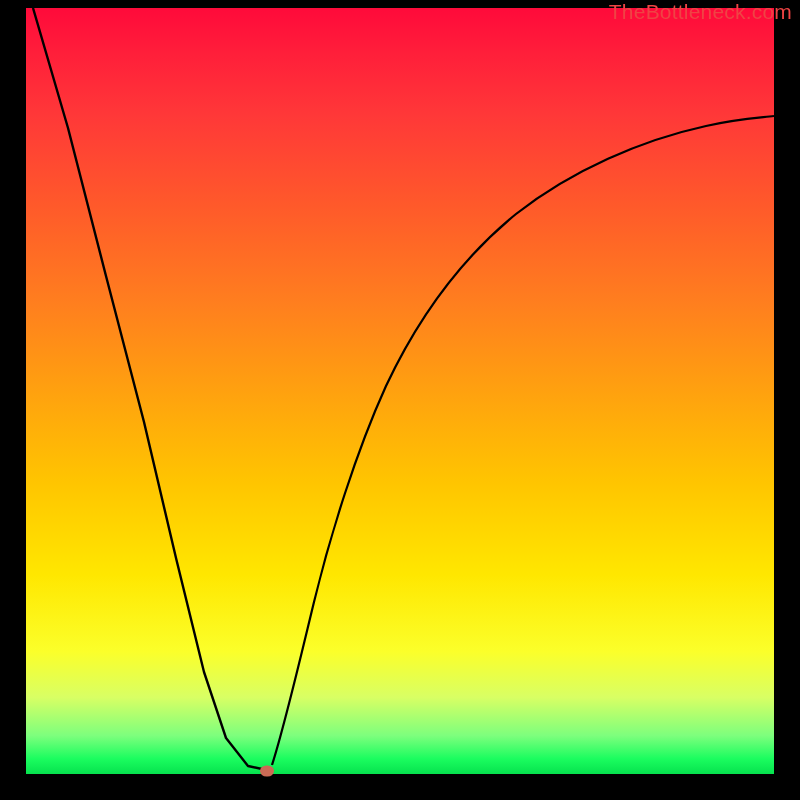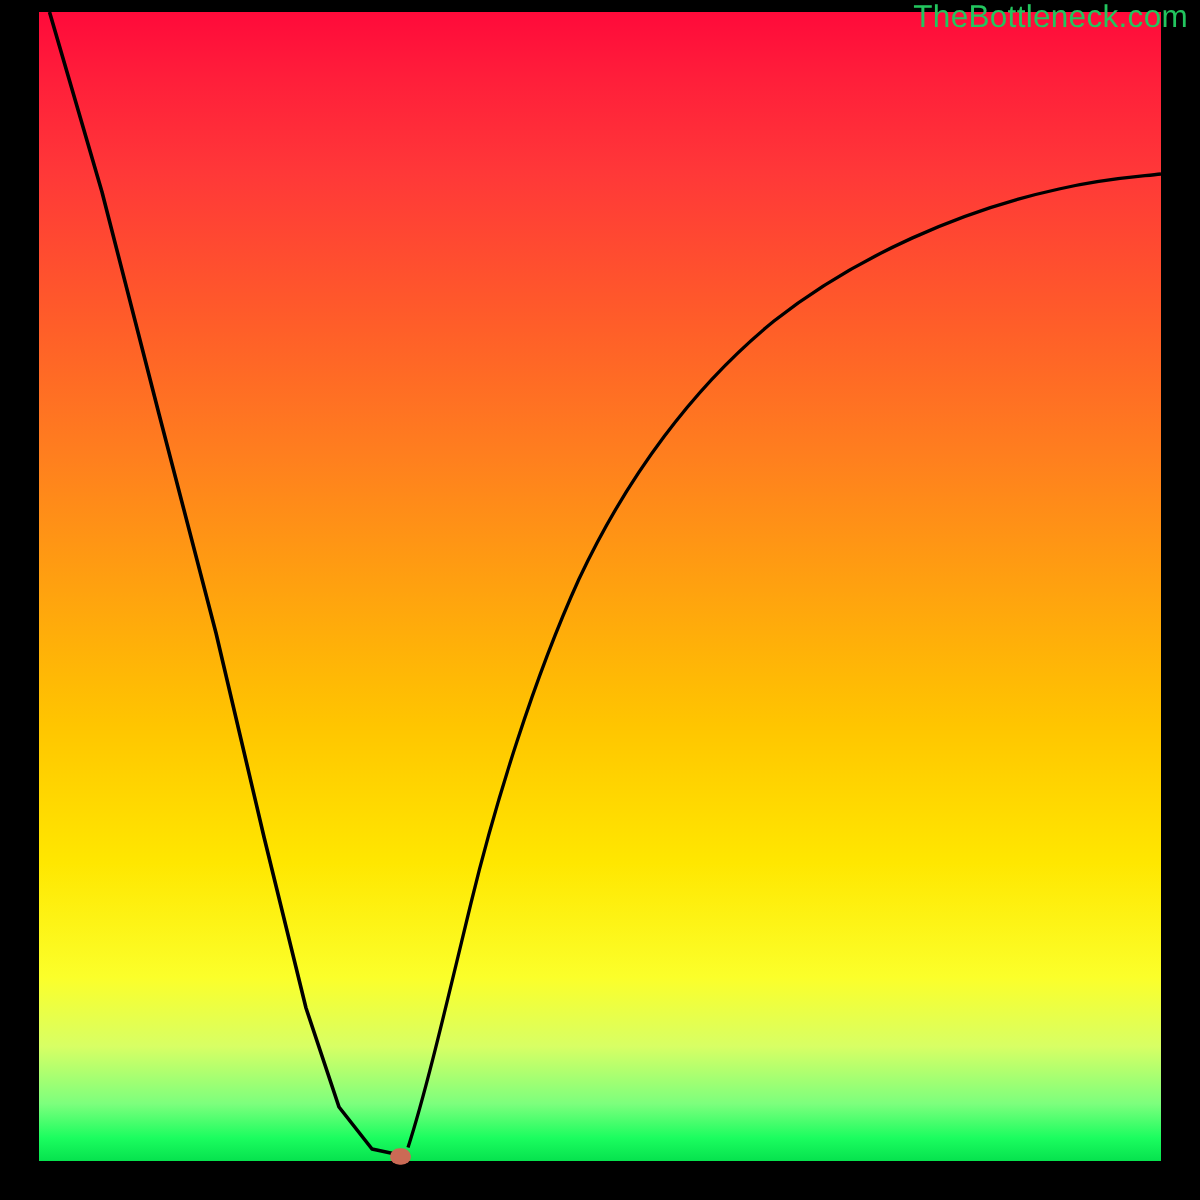--- a/index.html
+++ b/index.html
@@ -54,21 +54,21 @@
     width: 14px;
     height: 11px;
     background: #cb6a55;
     border-radius: 50% / 55%;
     transform: translate(-50%, -50%);
   }
   .watermark {
     position: absolute;
     top: 0;
     right: 8px;
-    color: #22c55e;
+    color: #ef4444;
     font-size: 21px;
     letter-spacing: 0.2px;
     user-select: none;
   }
 </style>
 </head>
 <body>
 
 <div class="stage">
   <div class="plot-area">

